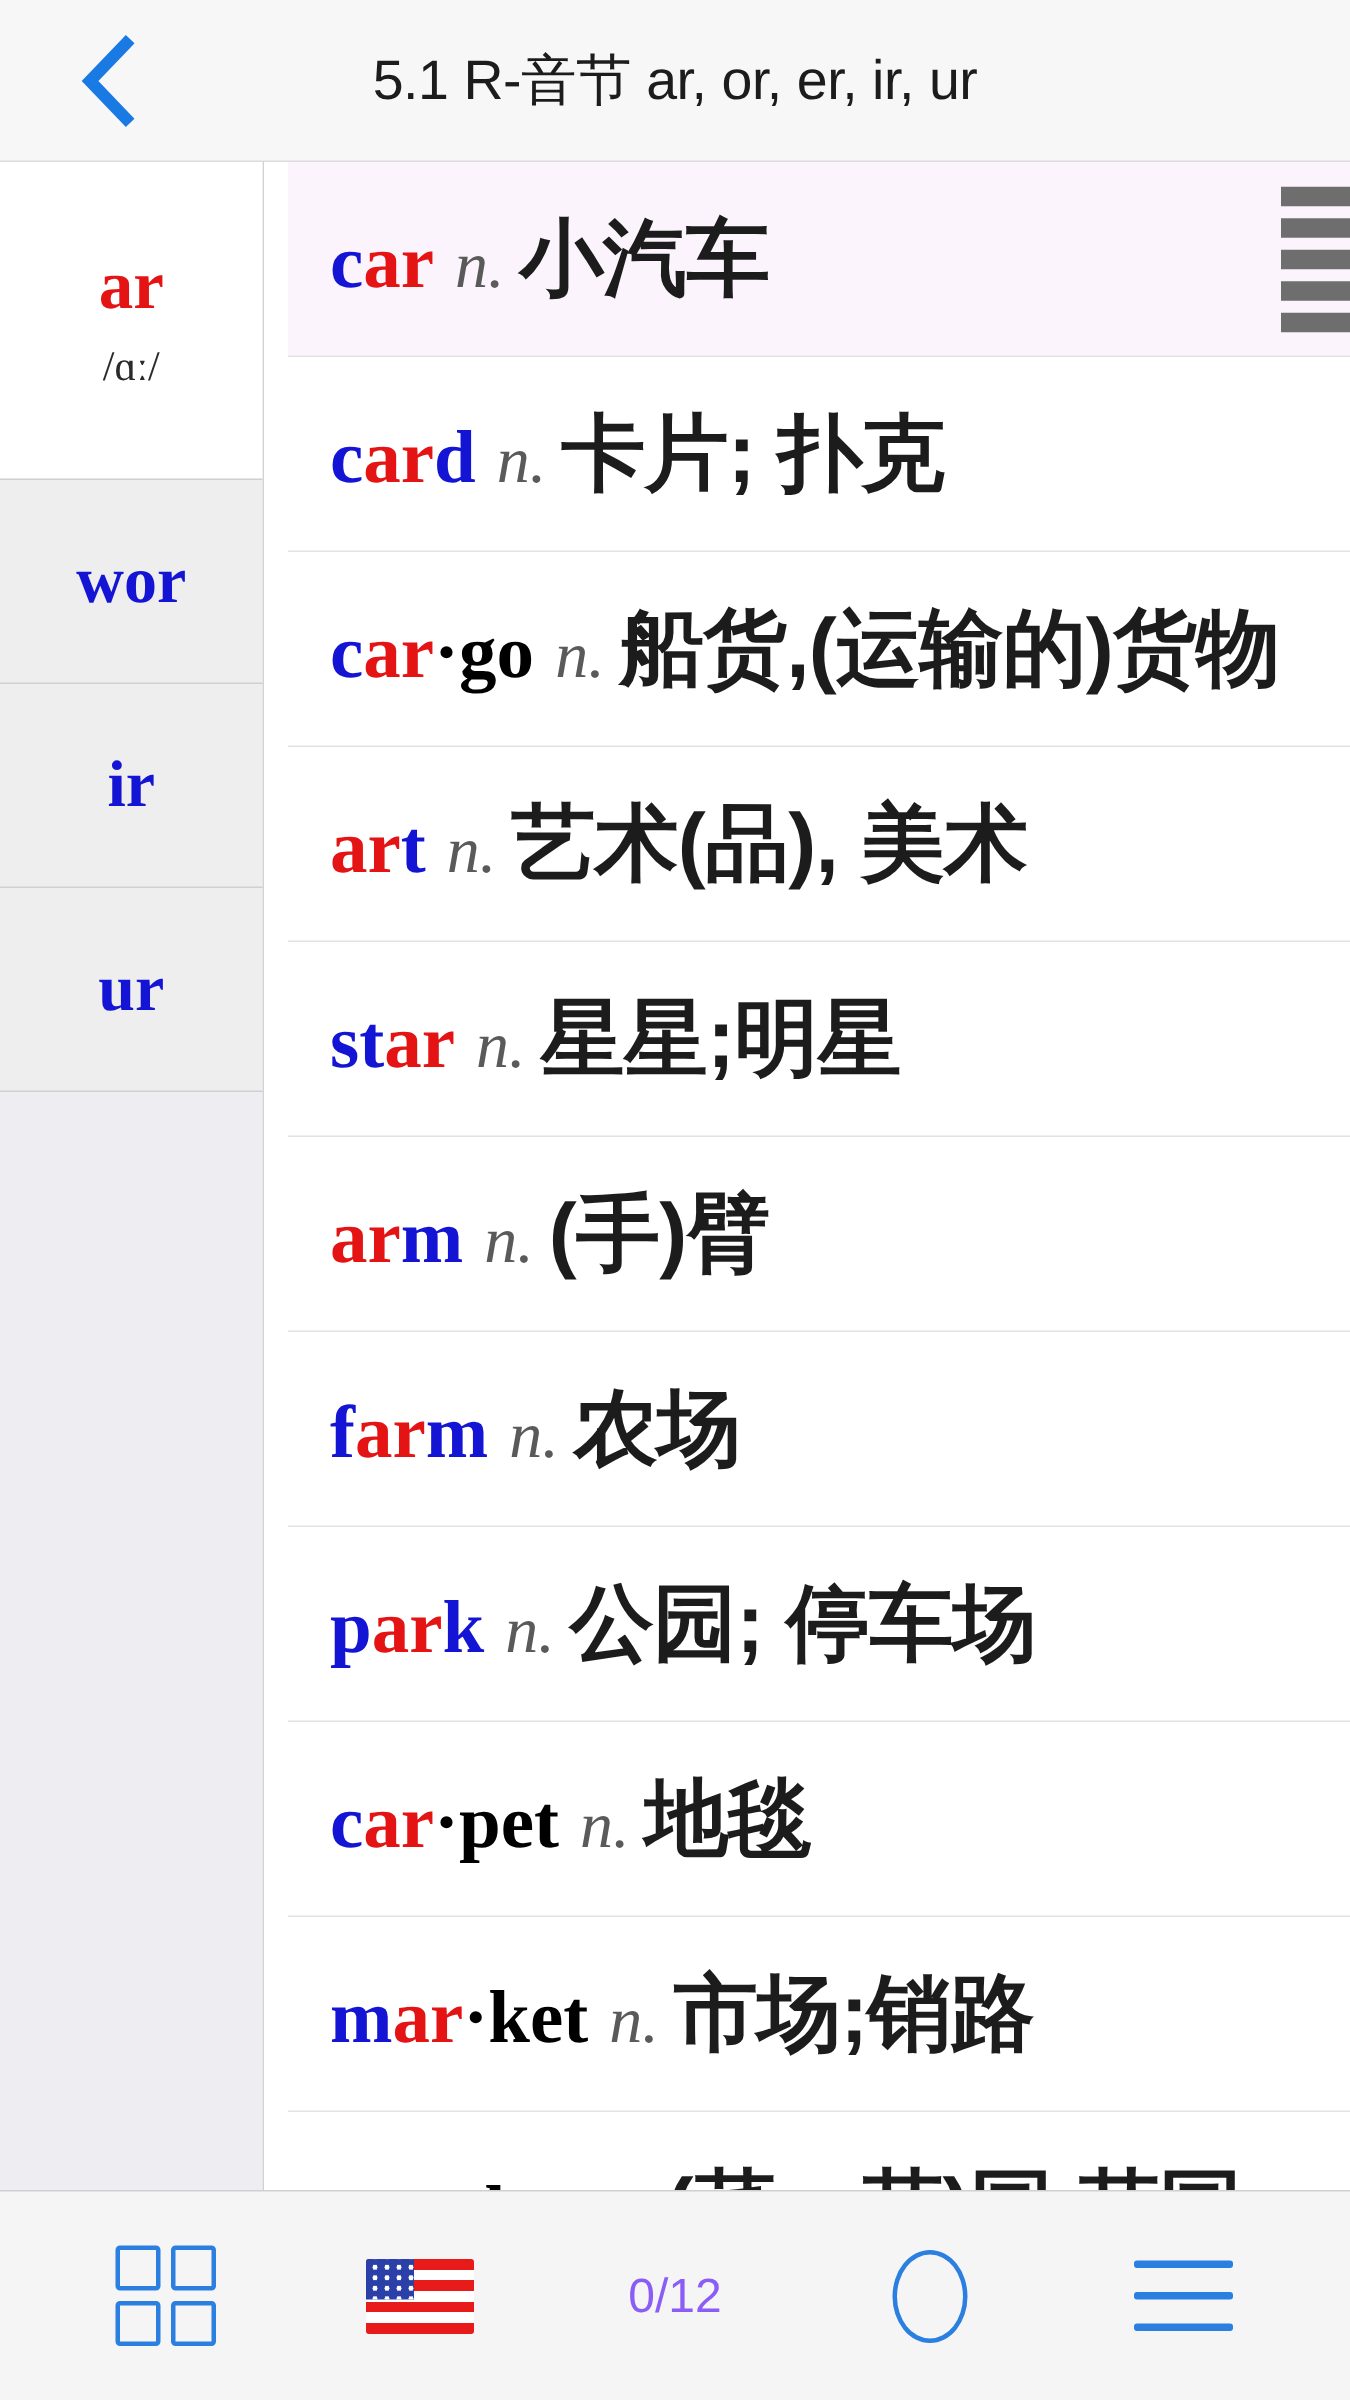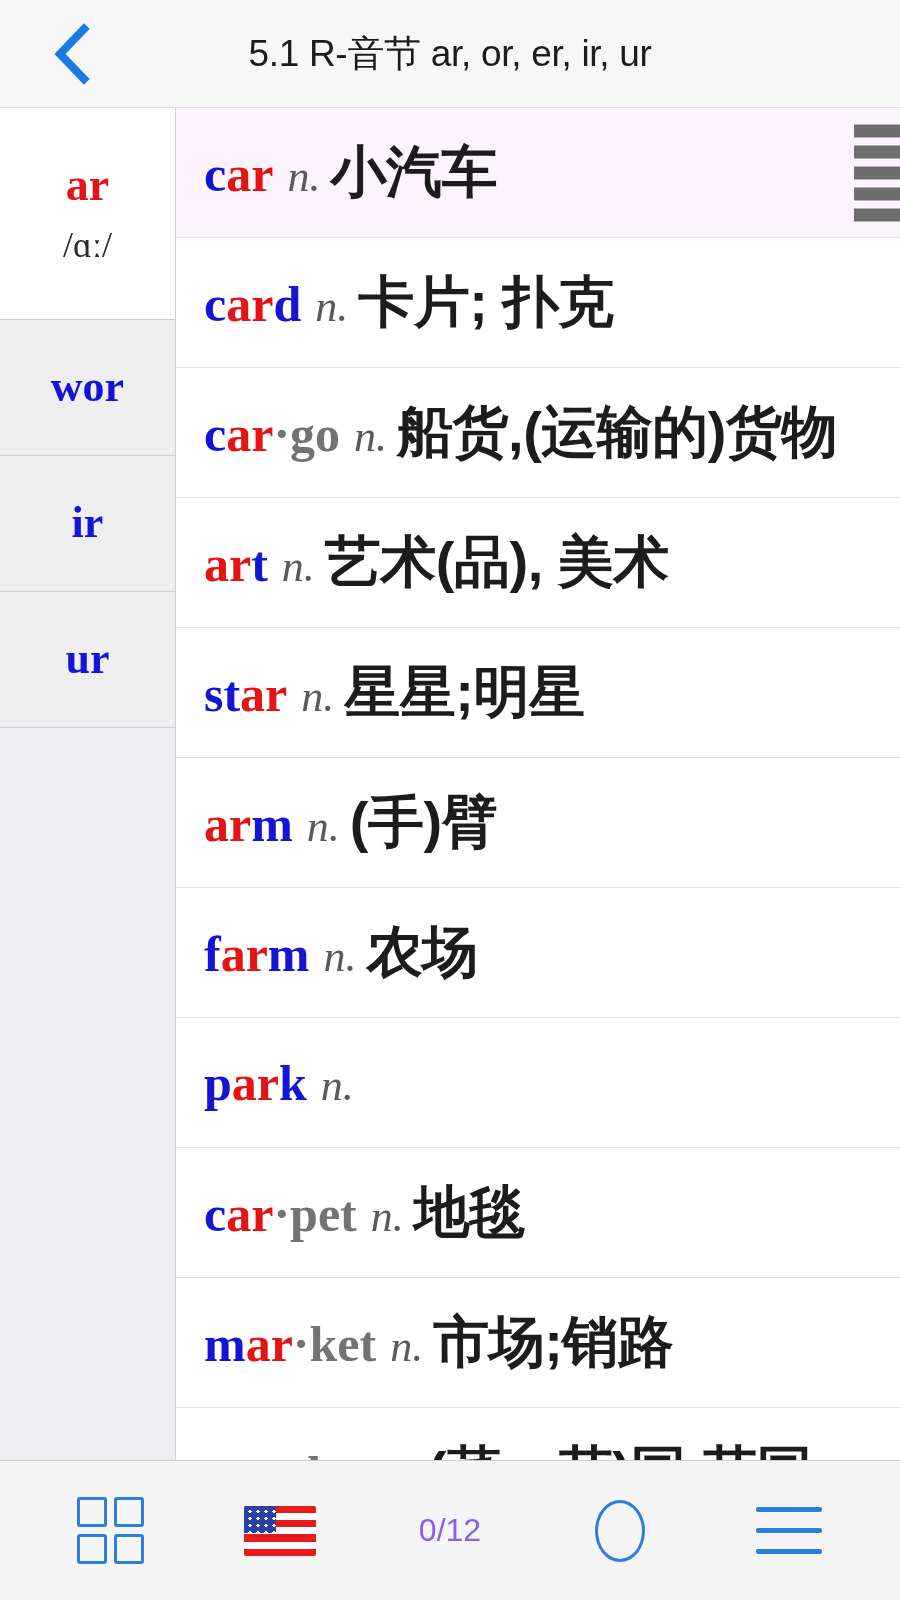--- a/index.html
+++ b/index.html
@@ -52,49 +52,49 @@
     align-items: center; justify-content: center;
     background: #eeeeee;
     border-bottom: 1px solid #d0d0d4;
     font-family: "Liberation Serif", serif;
     cursor: pointer;
   }
   .side-item .lbl { font-size: 44px; font-weight: bold; color: #1414d4; line-height: 1.05; }
   .side-item.selected { background: #ffffff; height: 212px; flex: 0 0 212px; border-bottom: 1px solid #cfcfd3; }
   .side-item.selected .lbl { color: #e51414; font-size: 46px; }
   .side-item .phon {
-    font-size: 36px; color: #2a2a2a; margin-top: 14px;
+    font-size: 28px; color: #2a2a2a; margin-top: 14px;
     font-family: "Liberation Serif", serif; font-weight: normal;
   }
   .side-filler { flex: 1 1 auto; background: #eeeef2; }
 
   
   .wordlist {
     flex: 1 1 auto; background: #ffffff;
     display: flex; flex-direction: column;
-    overflow: hidden; position: relative;
+    overflow: hidden; position: relative; padding-left: 16px;
   }
   .word-row {
     flex: 0 0 130px; height: 130px;
     display: flex; align-items: center;
     border-bottom: 1px solid #e2e2e2;
     padding-left: 28px; padding-right: 8px;
     background: #ffffff;
     position: relative;
     cursor: pointer;
   }
   .word-row.highlight { background: #fcf4fc; }
   .entry { display: flex; align-items: baseline; white-space: nowrap; }
   .hw {
     font-family: "Liberation Serif", serif;
     font-weight: bold; font-size: 50px; letter-spacing: 0px;
   }
   .hw .b { color: #1414d4; }
   .hw .r { color: #e51414; }
-  .hw .k { color: #737373; }
+  .hw .k { color: #000000; }
   .pos {
     font-family: "Liberation Serif", serif;
     font-style: italic; font-size: 44px; color: #5a5a5a;
     margin-left: 14px; margin-right: 10px;
   }
   .def {
     font-family: "Liberation Sans", sans-serif;
     font-size: 56px; color: #1c1c1c; letter-spacing: -0.5px; font-weight: bold;
   }
 
@@ -227,20 +227,21 @@
           <div class="entry">
             <span class="hw"><span class="b">f</span><span class="r">ar</span><span class="b">m</span></span>
             <span class="pos">n.</span>
             <span class="def">农场</span>
           </div>
         </div>
         <div class="word-row">
           <div class="entry">
             <span class="hw"><span class="b">p</span><span class="r">ar</span><span class="b">k</span></span>
             <span class="pos">n.</span>
+            <span class="def">公园; 停车场</span>
           </div>
         </div>
         <div class="word-row">
           <div class="entry">
             <span class="hw"><span class="b">c</span><span class="r">ar</span><span class="k">·pet</span></span>
             <span class="pos">n.</span>
             <span class="def">地毯</span>
           </div>
         </div>
         <div class="word-row">

